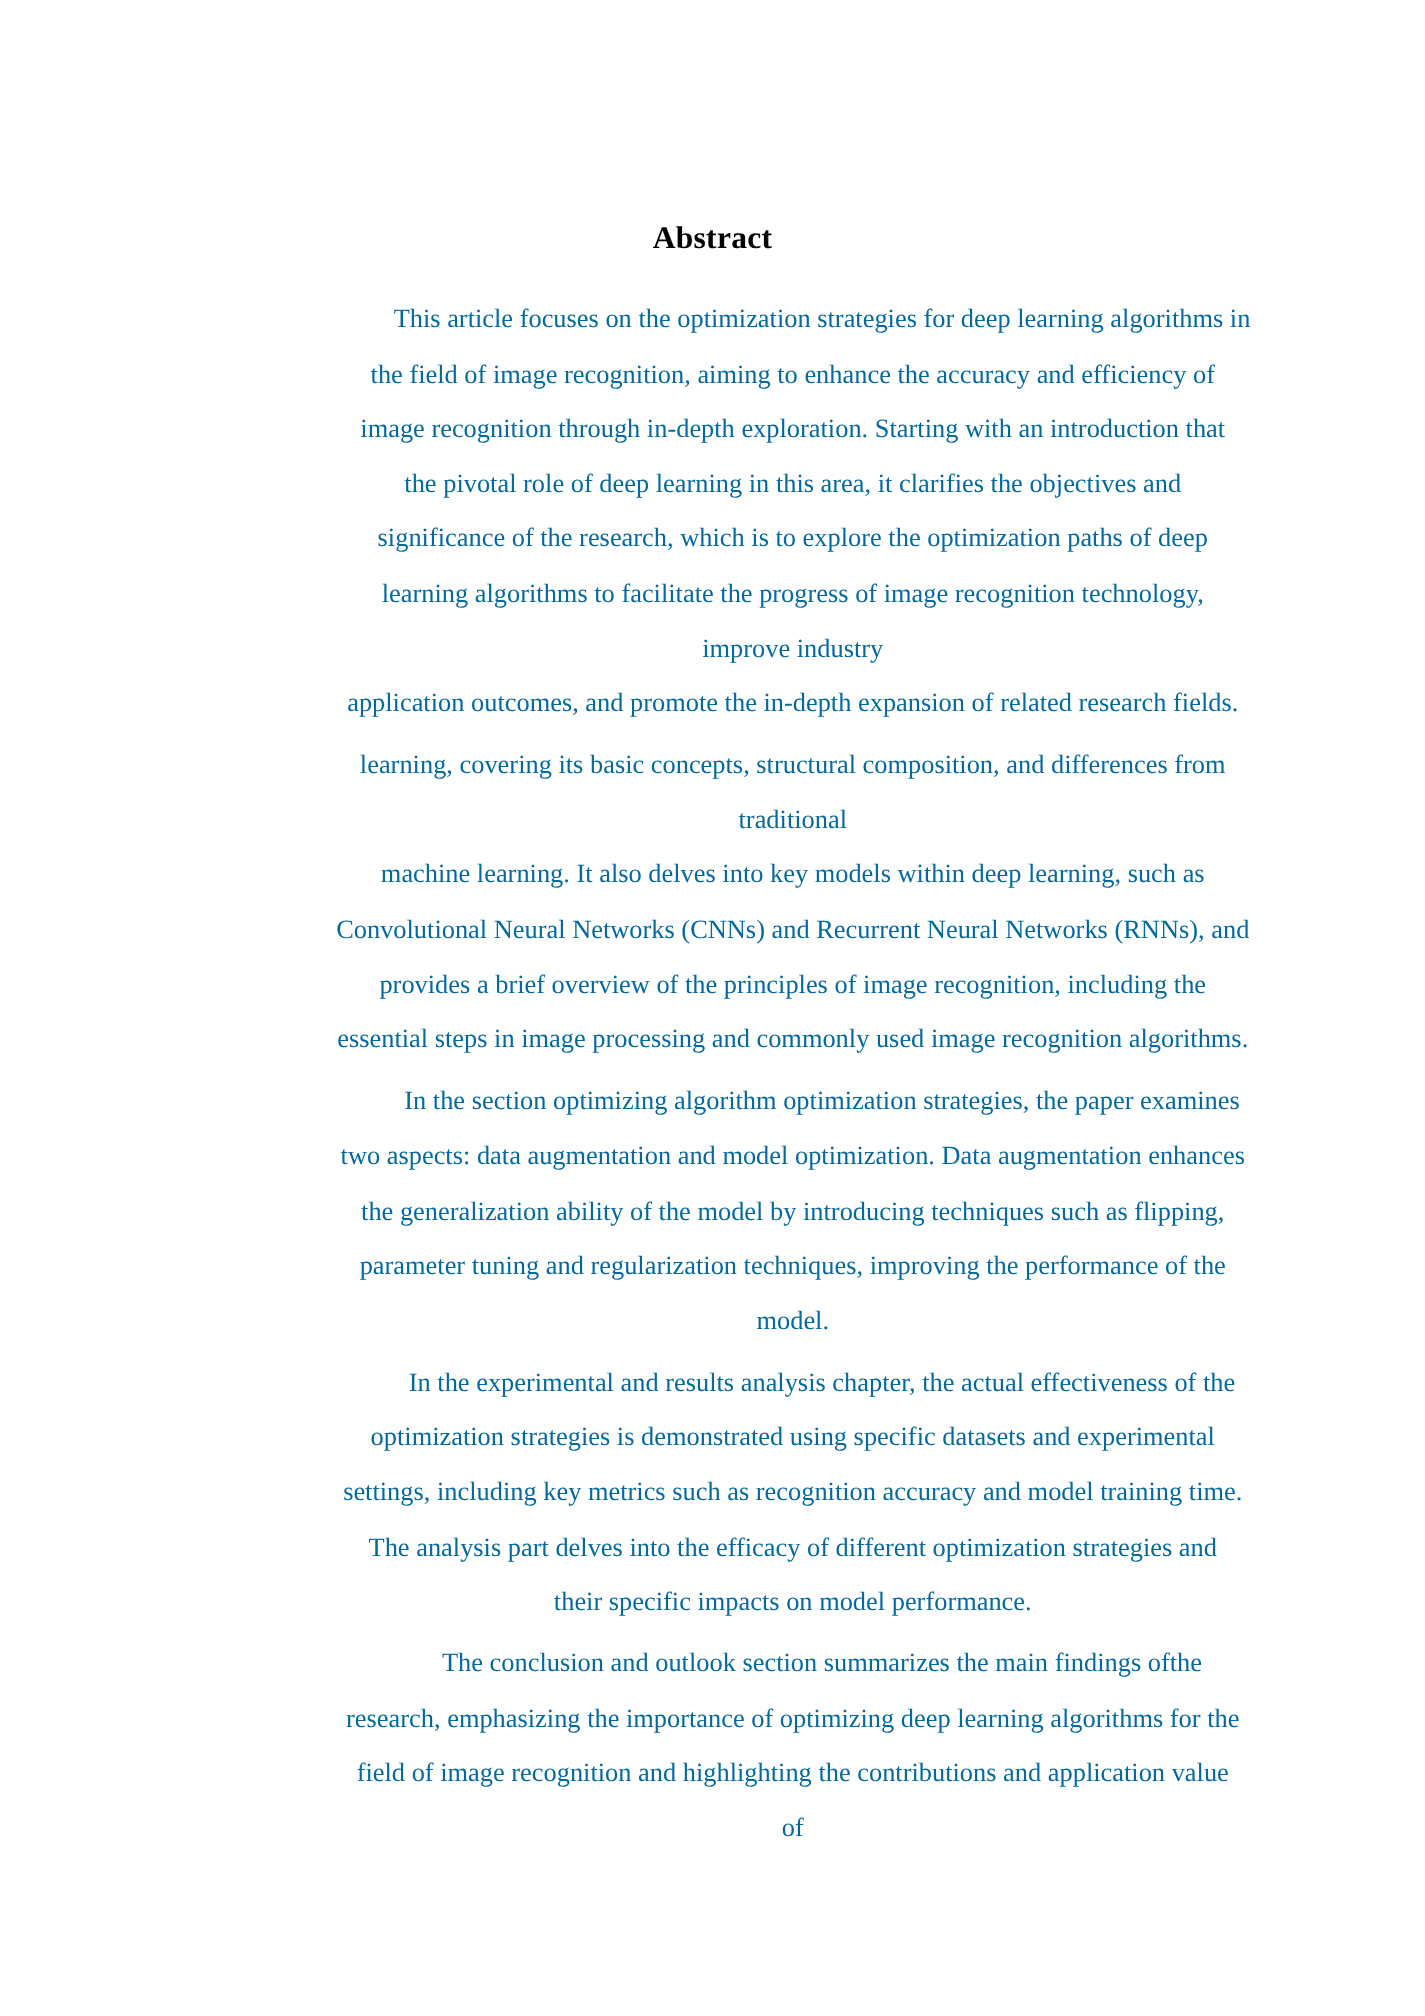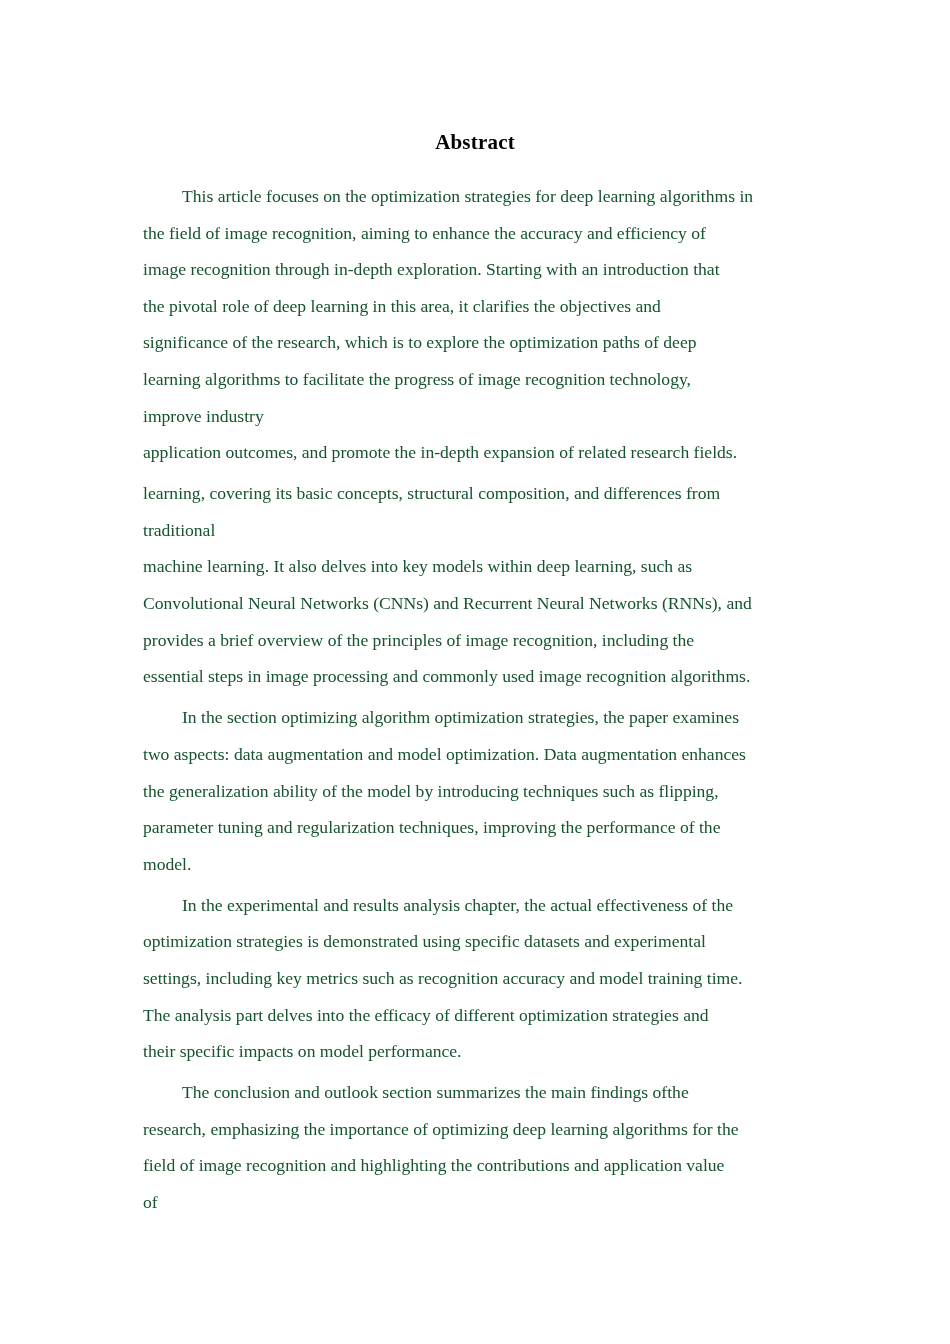--- a/index.html
+++ b/index.html
@@ -13,44 +13,44 @@
     font-family: "Liberation Serif", "DejaVu Serif", serif;
     color: #1a1a1a;
     overflow: hidden;
   }
   .page {
     position: relative;
     width: 950px;
     height: 1164px;
     background: #ffffff;
     box-sizing: border-box;
-    padding: 0;
+    padding: 16px;
   }
   .doc-heading {
     text-align: center;
     font-size: 21px;
     font-weight: bold;
     color: #000000;
     margin: 0;
     padding-top: 128px;
     padding-bottom: 0;
     line-height: 28px;
     letter-spacing: 0.2px;
   }
   .body-block {
     margin-top: 22px;
     padding-left: 143px;
     padding-right: 36px;
   }
   .para {
     font-size: 17.6px;
     line-height: 36.6px;
-    color: #14532d;
+    color: #0369a1;
     margin: 0 0 4.5px 0;
-    text-align: left;
+    text-align: center;
     white-space: normal;
   }
   .para .ln {
     display: block;
     white-space: pre;
   }
   .para .ln.indent {
     text-indent: 39px;
   }
 </style>

